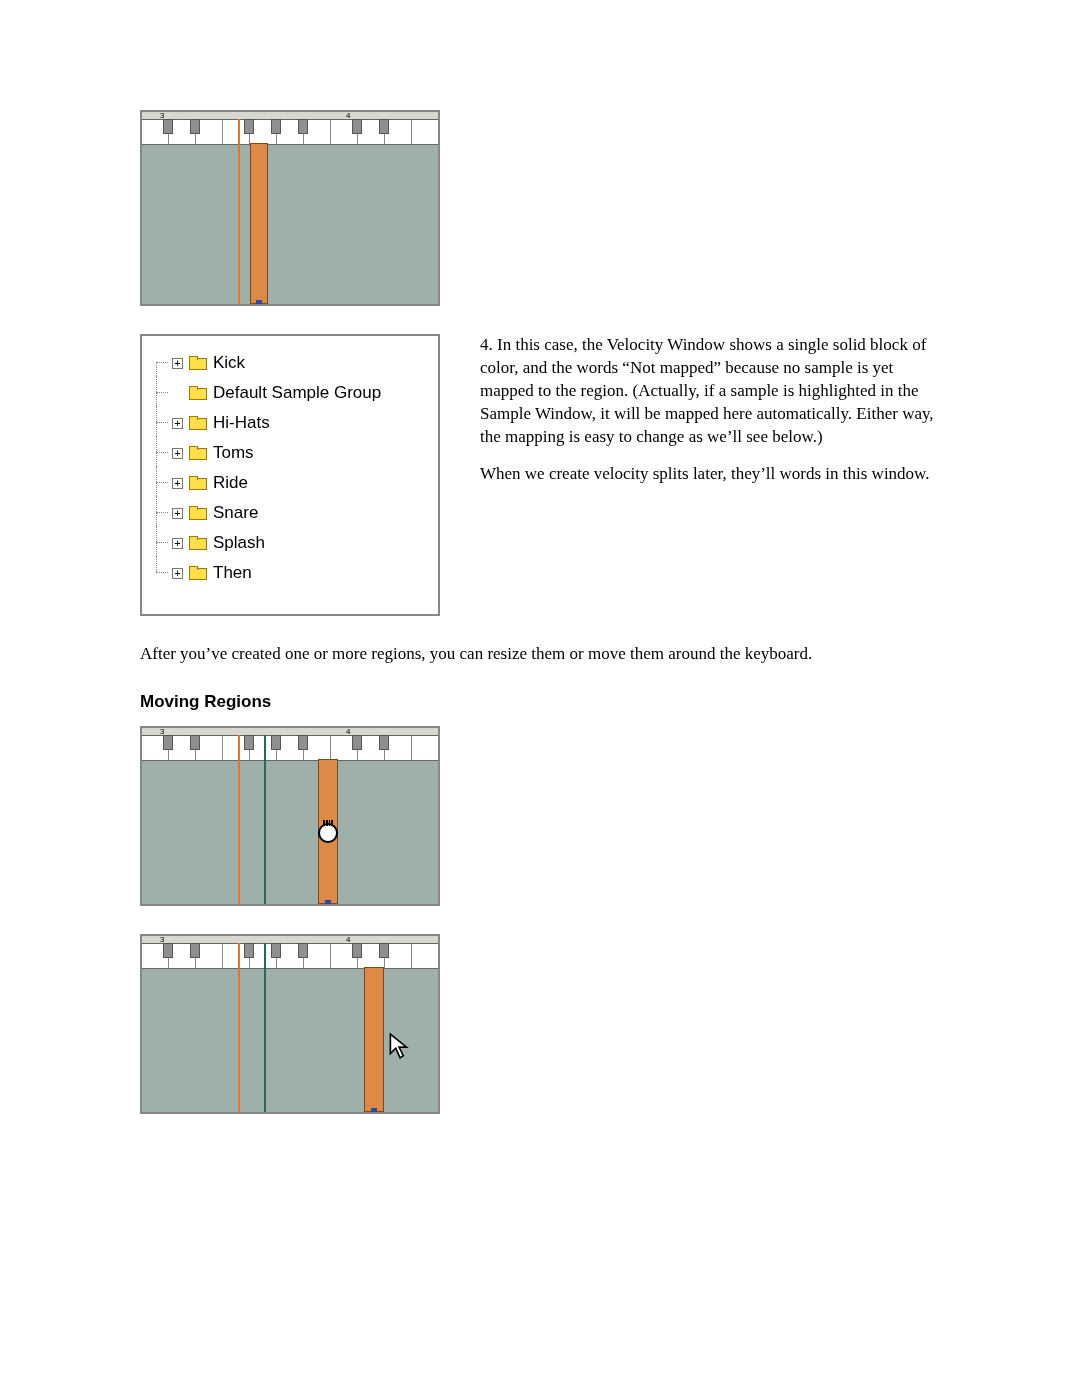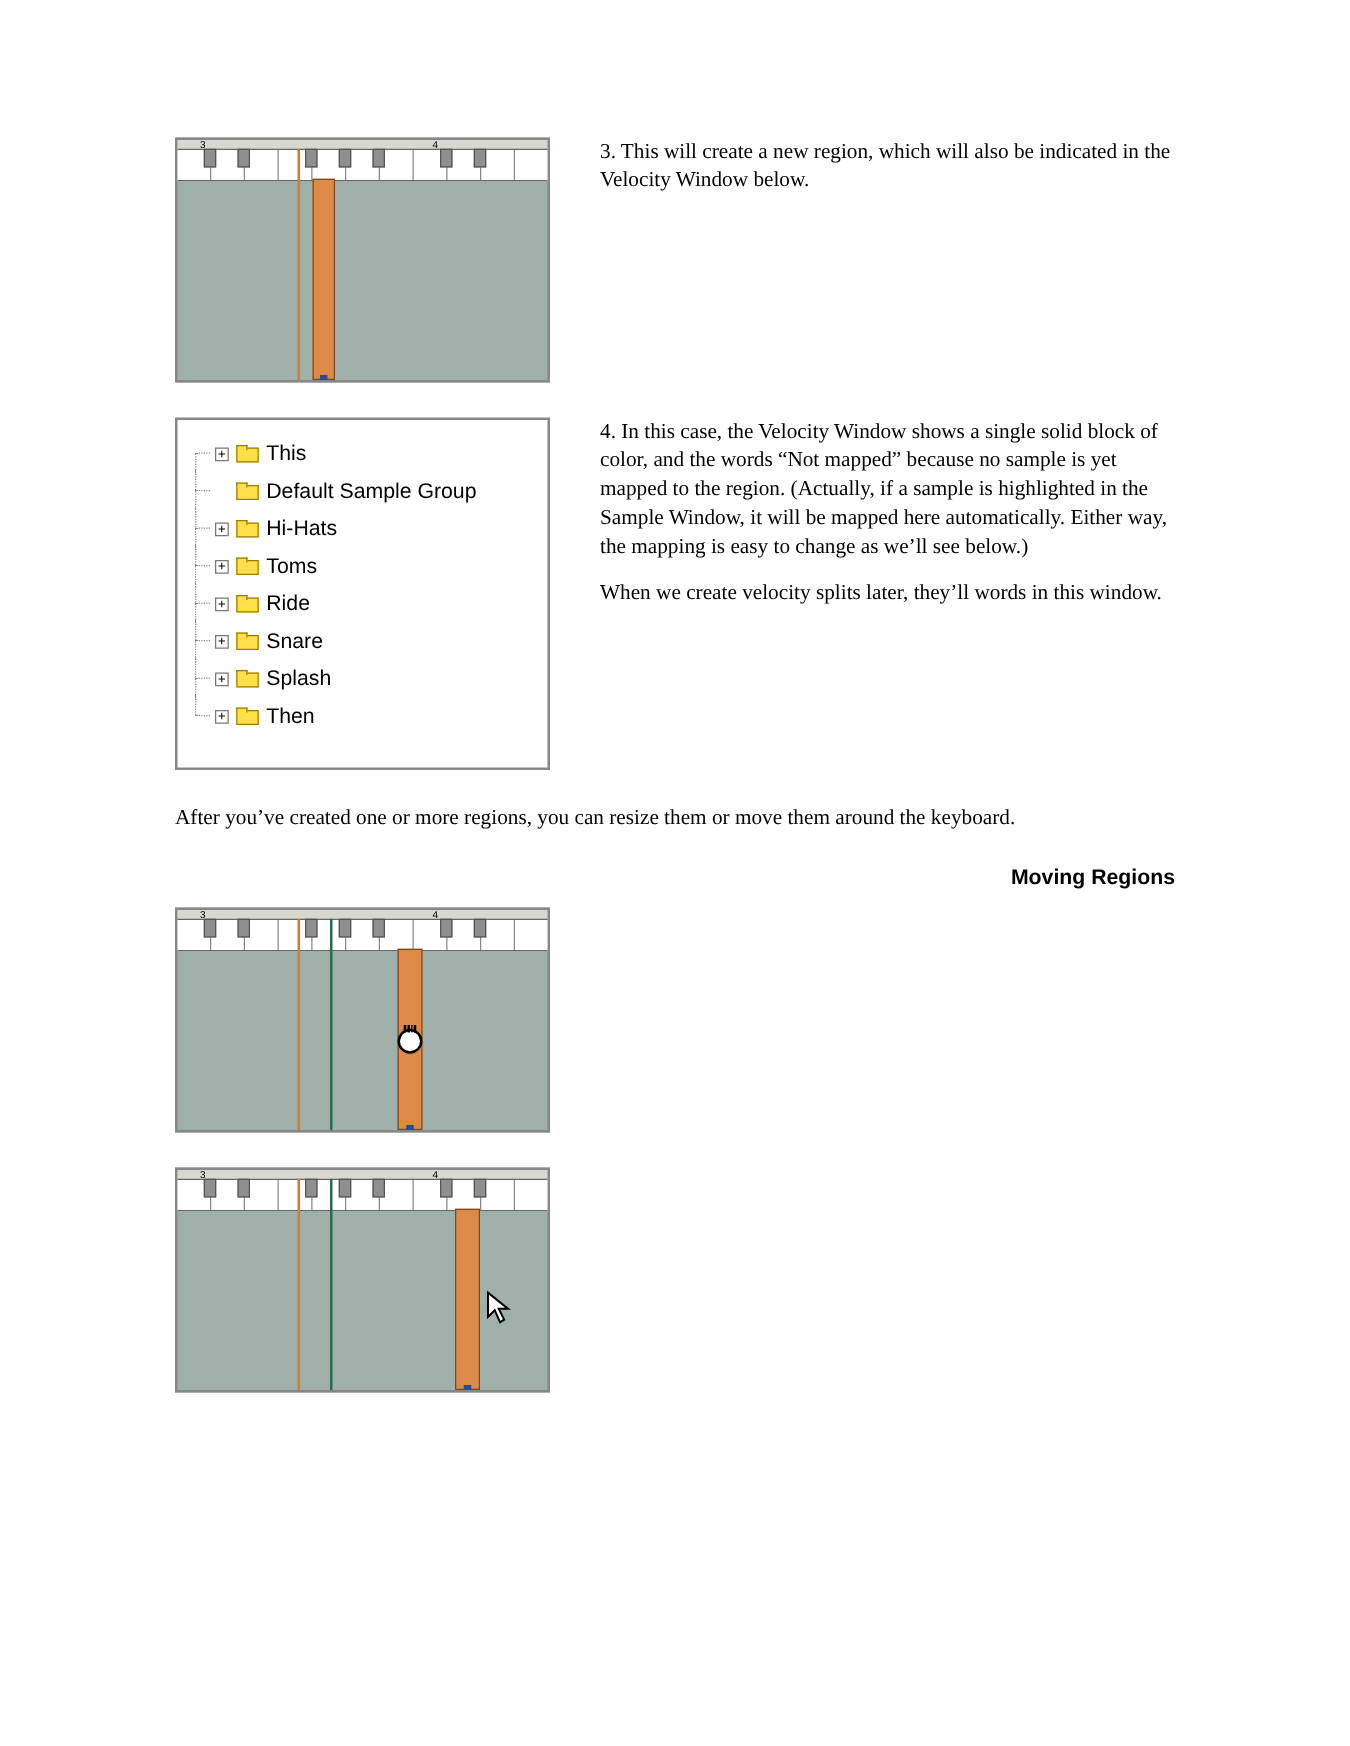--- a/index.html
+++ b/index.html
@@ -32,21 +32,20 @@
   .text-col p { margin: 0 0 14px 0; }
   .after-para {
     font-size: 17px;
     margin: 24px 0 28px 0;
   }
   .section-heading {
     font-family: Arial, sans-serif;
     font-weight: bold;
     font-size: 17px;
     margin: 6px 0 14px 0;
-    text-align: right;
   }
   .footer {
     position: absolute;
     bottom: 56px;
     left: 140px;
     right: 140px;
     display: flex;
     justify-content: space-between;
     font-size: 17px;
   }
@@ -258,33 +257,30 @@
           <div class="bkey" style="left:156px"></div>
           <div class="bkey" style="left:210px"></div>
           <div class="bkey" style="left:237px"></div>
         </div>
         <div class="markerline" style="left:96px"></div>
         <div class="region" style="left:108px; width:18px">
           <div class="handle"></div>
         </div>
       </div>
     </div>
-    <div class="text-col">
-      <p>3. This will create a new region, which will also be indicated in the Velocity Window below.</p>
-    </div>
   </div>
 
   <div class="row">
     <div class="figure">
       <div class="tree-fig" id="tree-container">
           <div class="tree-item">
             <div class="connector"></div>
             <div class="expander">+</div>
             <div class="folder"></div>
-            <span>This</span>
+            <span>Kick</span>
           </div>
           <div class="tree-item">
             <div class="connector"></div>
             <div class="expander blank"></div>
             <div class="folder"></div>
             <span>Default Sample Group</span>
           </div>
           <div class="tree-item">
             <div class="connector"></div>
             <div class="expander">+</div>

